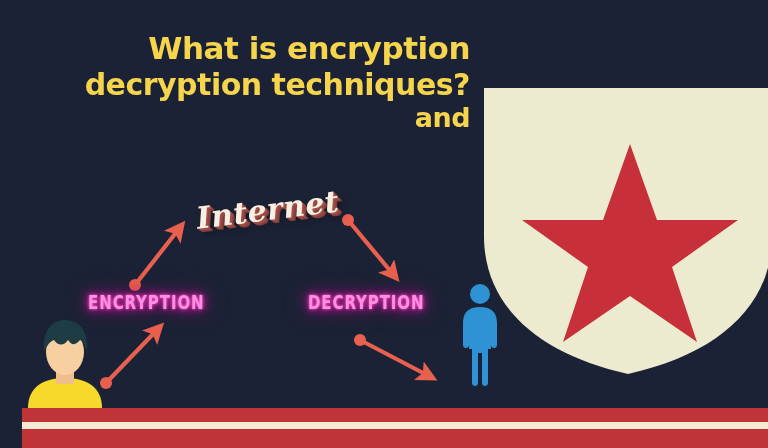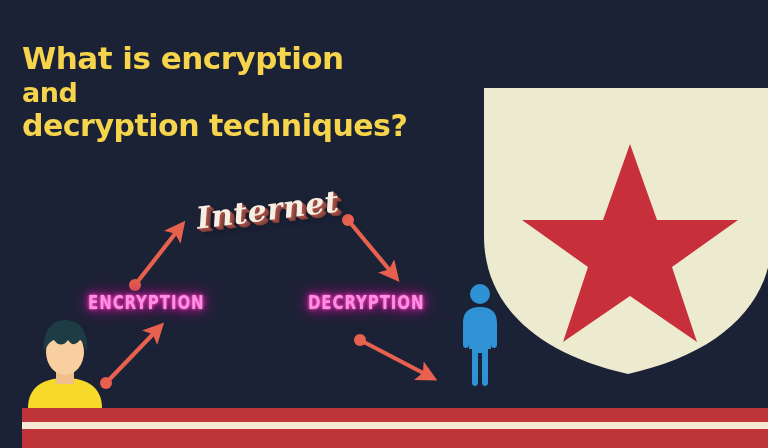--- a/index.html
+++ b/index.html
@@ -13,25 +13,24 @@
     height: 448px;
     overflow: hidden;
     background: #1b2236;
     font-family: "Liberation Sans", sans-serif;
   }
 
   
   #title-block {
     position: absolute;
     left: 0;
-    top: 40px;
+    top: 30px;
     width: 470px;
-    text-align: left;
+    text-align: right;
     z-index: 6;
-    margin-left: 22px;
   }
   .title-line {
     color: #f6d44c;
     font-family: "DejaVu Sans", sans-serif;
     font-weight: bold;
     letter-spacing: -0.5px;
     line-height: 1.18;
   }
   #title-line-1 { font-size: 31px; }
   #title-line-2 { font-size: 27px; }
@@ -147,22 +146,22 @@
 
   <div id="shield-wrap">
     <svg width="292" height="290" viewBox="0 0 292 290" xmlns="http://www.w3.org/2000/svg">
       <path d="M2 2 H290 V150 C290 220 236 268 146 288 C56 268 2 220 2 150 Z" fill="#ecebcf"></path>
       <polygon points="148,58 175,134 256,134 190,181 215,256 148,210 81,256 106,181 40,134 121,134" fill="#c7303a"></polygon>
     </svg>
   </div>
 
   <div id="title-block">
     <div class="title-line" id="title-line-1">What is encryption</div>
+    <div class="title-line" id="title-line-3">decryption techniques?</div>
     <div class="title-line" id="title-line-2">and</div>
-    <div class="title-line" id="title-line-3">decryption techniques?</div>
   </div>
 
   <svg class="arrow-layer" viewBox="0 0 768 448" xmlns="http://www.w3.org/2000/svg">
     <defs>
       <marker id="ah" markerWidth="5" markerHeight="5" refX="2.2" refY="2.5" orient="auto" markerUnits="strokeWidth">
         <path d="M0,0 L5,2.5 L0,5 L1.1,2.5 Z" fill="#e8604e"></path>
       </marker>
     </defs>
 
     <g>

